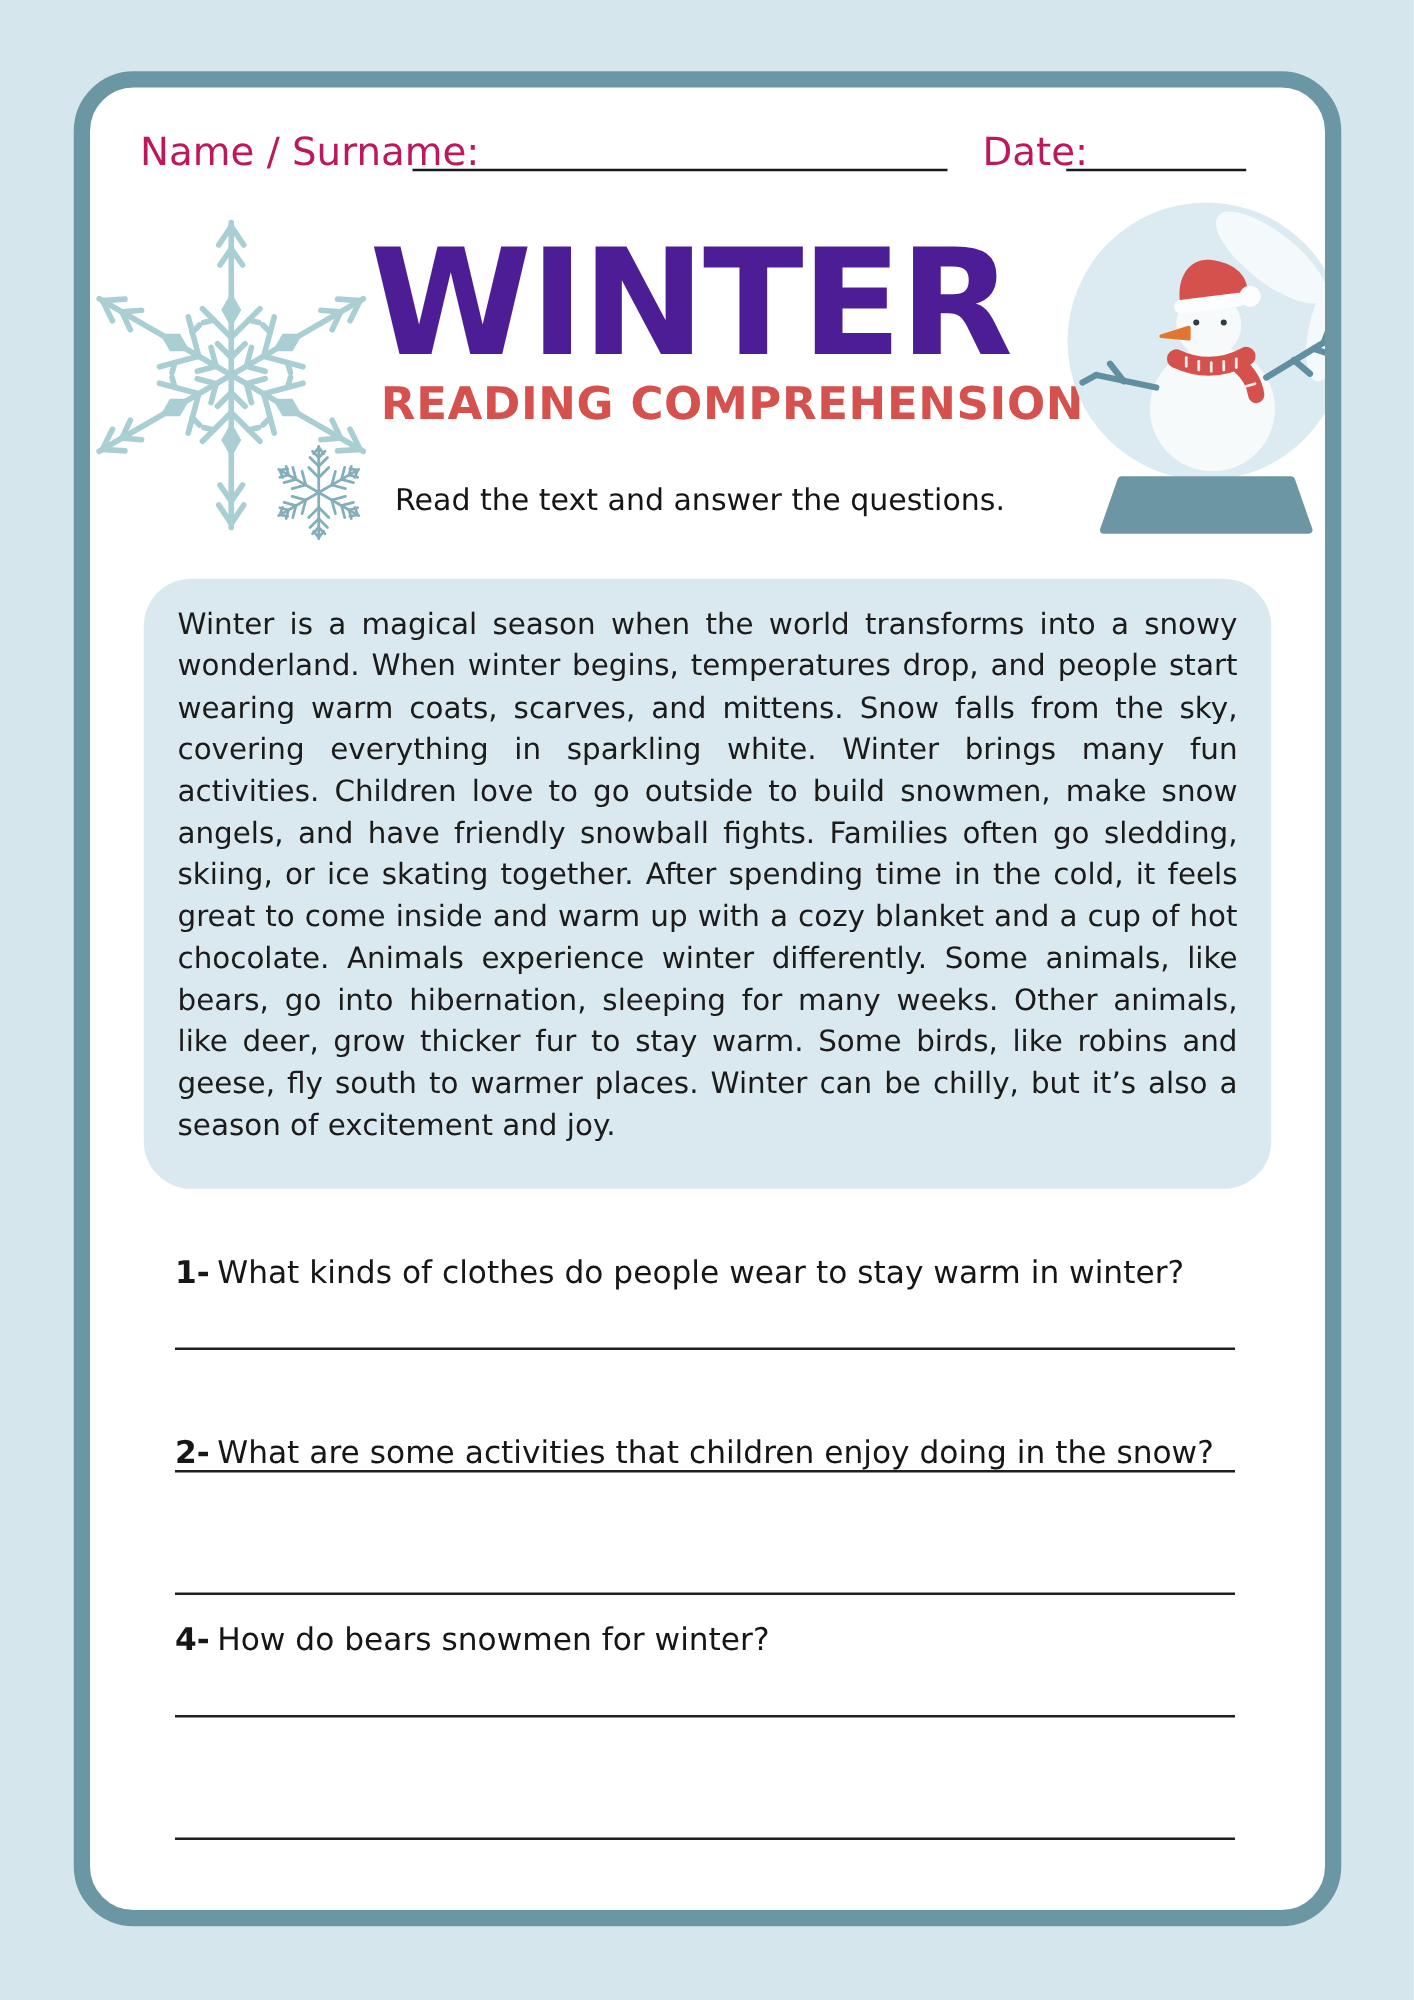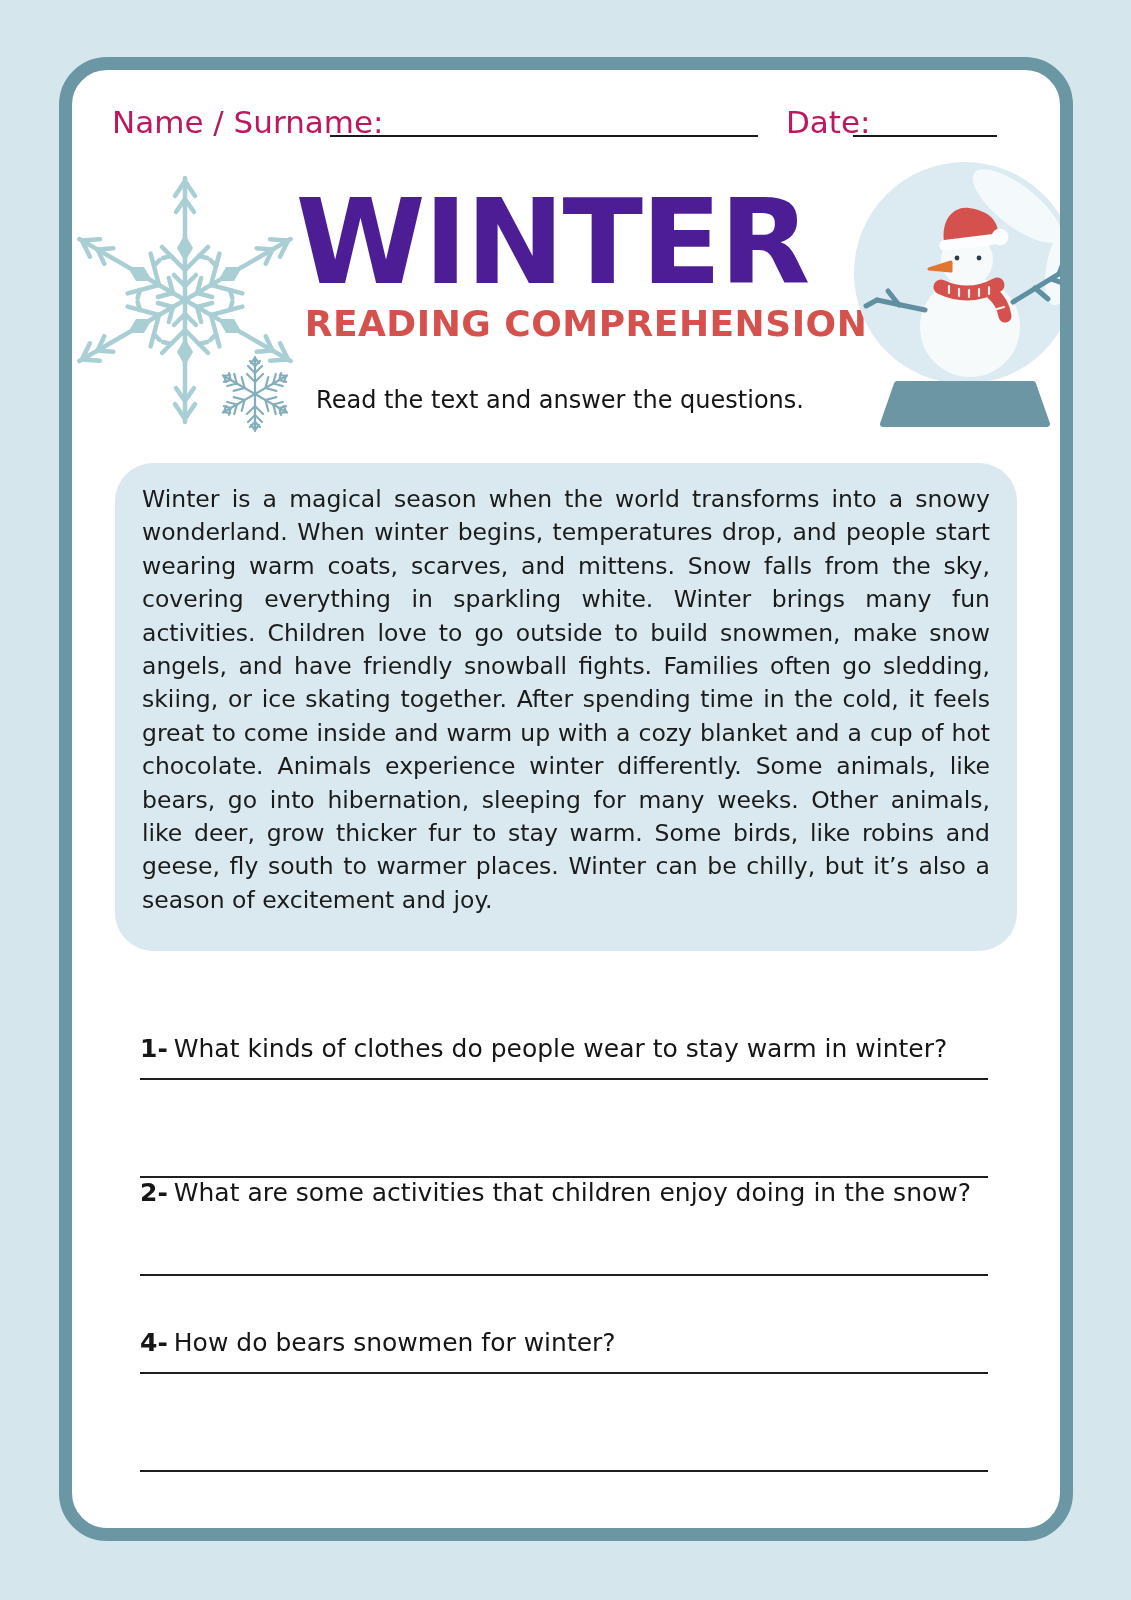--- a/index.html
+++ b/index.html
@@ -56,21 +56,21 @@
     padding: 20px 27px;
   }
   .passage-text {
     font-size: 23.5px;
     line-height: 33.4px;
     text-align: justify;
     color: #1b1b1b;
   }
 
   
-  .question { left: 68px; width: 860px; font-size: 25px; color: #161616; white-space: nowrap; margin-top: 31px; }
+  .question { left: 68px; width: 860px; font-size: 25px; color: #161616; white-space: nowrap; }
   .question b { font-weight: 700; margin-right: 6px; }
   .answer-line { left: 68px; width: 848px; border-top: 2px solid #1f1f1f; height: 2px; }
 
   svg { display: block; }
 </style>
 </head>
 <body>
 
 <div class="card">
 

